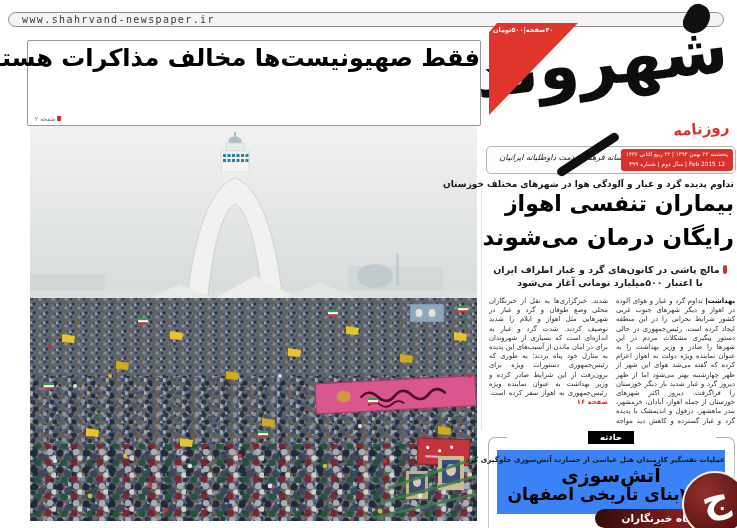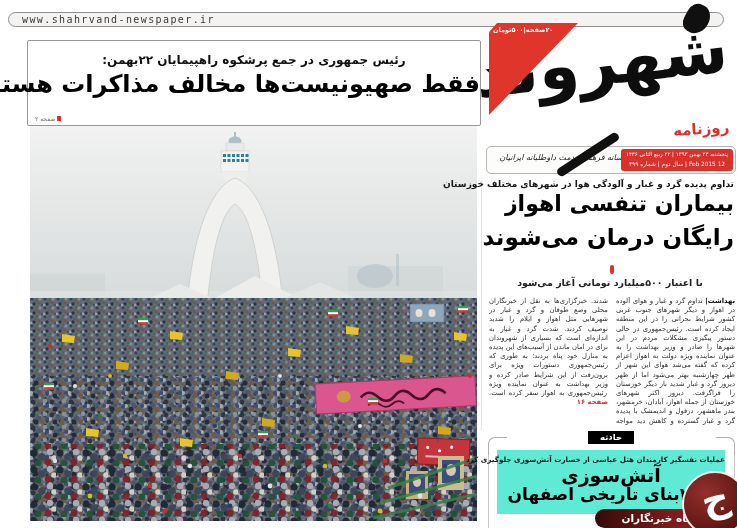--- a/index.html
+++ b/index.html
@@ -57,21 +57,21 @@
   .rc-byline{font-weight:bold;color:#000;}
   .rc-pageref{color:#d9312b;font-weight:bold;}
   
   .corner{position:absolute;width:18px;height:18px;border:0 solid #aeaeab;}
   .c-tl{left:488px;top:437px;border-top-width:1.5px;border-left-width:1.5px;border-top-left-radius:7px;}
   .c-tr{left:716px;top:437px;border-top-width:1.5px;border-right-width:1.5px;border-top-right-radius:7px;}
   .sideline{position:absolute;top:455px;width:1px;height:73px;background:#c9c9c6;}
   .sl-l{left:488px;} .sl-r{left:733.5px;}
   .inc-tab{position:absolute;left:588px;top:431px;width:46px;height:13px;background:#000000;color:#fff;
         font-size:8.5px;font-weight:bold;text-align:center;line-height:13px;direction:rtl;z-index:2;}
-  .inc-panel{position:absolute;left:497px;top:450px;width:228px;height:64px;background:#5eead4;
+  .inc-panel{position:absolute;left:497px;top:450px;width:228px;height:64px;background:#3b82f6;
         text-align:center;z-index:1;}
   .inc-kicker{margin-top:5px;font-size:7.2px;font-weight:bold;color:#1a1a1a;direction:rtl;white-space:nowrap;}
   .inc-h1{margin-top:1px;font-size:19px;font-weight:bold;color:#000;direction:rtl;line-height:20px;}
   .inc-h2{font-size:17px;font-weight:bold;color:#000;direction:rtl;line-height:19px;white-space:nowrap;}
   
   .yjc-banner{position:absolute;left:595px;top:509px;width:142px;height:19px;
         background:linear-gradient(to right,#330c0b,#7c1d1b 55%,#8d2422);border-radius:10px 0 0 10px;
         color:#fff;font-size:10.5px;font-weight:bold;text-align:center;line-height:19px;direction:rtl;z-index:6;}
   .yjc-circle{position:absolute;left:682px;top:471px;width:66px;height:66px;border-radius:50%;
         background:radial-gradient(circle at 35% 32%,#93302c,#5a1412 72%);border:2px solid #f4eee9;
@@ -97,21 +97,20 @@
   <div class="datebar">
     <span class="tagline">رسانه فرهنگ خدمت داوطلبانه ایرانیان</span>
     <div class="datered">
       <div class="l1">پنجشنبه ۲۳ بهمن ۱۳۹۳ | ۲۲ ربیع الثانی ۱۴۳۶</div>
       <div class="l2">12 Feb 2015 | سال دوم | شماره ۴۹۹</div>
     </div>
   </div>
   <div class="logo-stroke"></div>
 
   <div class="leadbox">
-    <div class="lead-kicker">رئیس جمهوری در جمع پرشکوه راهپیمایان ۲۲بهمن:</div>
     <div class="lead-headline">فقط صهیونیست‌ها مخالف مذاکرات هستند</div>
     <div class="lead-ref">
       <span class="ref-icon"></span><span>صفحه ۲</span>
     </div>
   </div>
 
   <svg class="photo" viewBox="0 0 447 395" xmlns="http://www.w3.org/2000/svg">
     <defs>
       <linearGradient id="sky" x1="0" y1="0" x2="0" y2="1">
         <stop offset="0" stop-color="#f1f2f1"></stop>
@@ -334,21 +333,21 @@
       <circle cx="80" cy="250" r="2" fill="#d8b92e"></circle>
         <circle cx="250" cy="250" r="2" fill="#dfe2e6"></circle>
     </g>
   </svg>
   <div class="vdivider"></div>
 
   <div class="rc-kicker">تداوم پدیده گرد و غبار و آلودگی هوا در شهرهای مختلف خوزستان</div>
   <div class="rc-h1">بیماران تنفسی اهواز</div>
   <div class="rc-h2">رایگان درمان می‌شوند</div>
   <div class="rc-bullet">
-    <span class="bullet-icon"></span><br>
+    <span class="bullet-icon"></span><span>مالچ پاشی در کانون‌های گرد و غبار اطراف ایران</span><br>
     <span>با اعتبار ۵۰۰میلیارد تومانی آغاز می‌شود</span>
   </div>
   <div class="rc-body">
     <span class="rc-byline">بهداشت|</span>
     <span>تداوم گرد و غبار و هوای آلوده در اهواز و دیگر شهرهای جنوب غربی کشور شرایط بحرانی را در این منطقه ایجاد کرده است. رئیس‌جمهوری در حالی دستور پیگیری مشکلات مردم در این شهرها را صادر و وزیر بهداشت را به عنوان نماینده ویژه دولت به اهواز اعزام کرده که گفته می‌شد هوای این شهر از ظهر چهارشنبه بهتر می‌شود اما از ظهر دیروز گرد و غبار شدید بار دیگر خوزستان را فراگرفت. دیروز اکثر شهرهای خوزستان از جمله اهواز، آبادان، خرمشهر، بندر ماهشهر، دزفول و اندیمشک با پدیده گرد و غبار گسترده و کاهش دید مواجه شدند. خبرگزاری‌ها به نقل از خبرنگاران محلی وضع طوفان و گرد و غبار در شهرهایی مثل اهواز و ایلام را شدید توصیف کردند. شدت گرد و غبار به اندازه‌ای است که بسیاری از شهروندان برای در امان ماندن از آسیب‌های این پدیده به منازل خود پناه بردند؛ به طوری که رئیس‌جمهوری دستورات ویژه برای برون‌رفت از این شرایط صادر کرده و وزیر بهداشت به عنوان نماینده ویژه رئیس‌جمهوری به اهواز سفر کرده است. </span>
     <span class="rc-pageref">صفحه ۱۶</span>
   </div>
 
   <div class="corner c-tl"></div>
   <div class="corner c-tr"></div>

